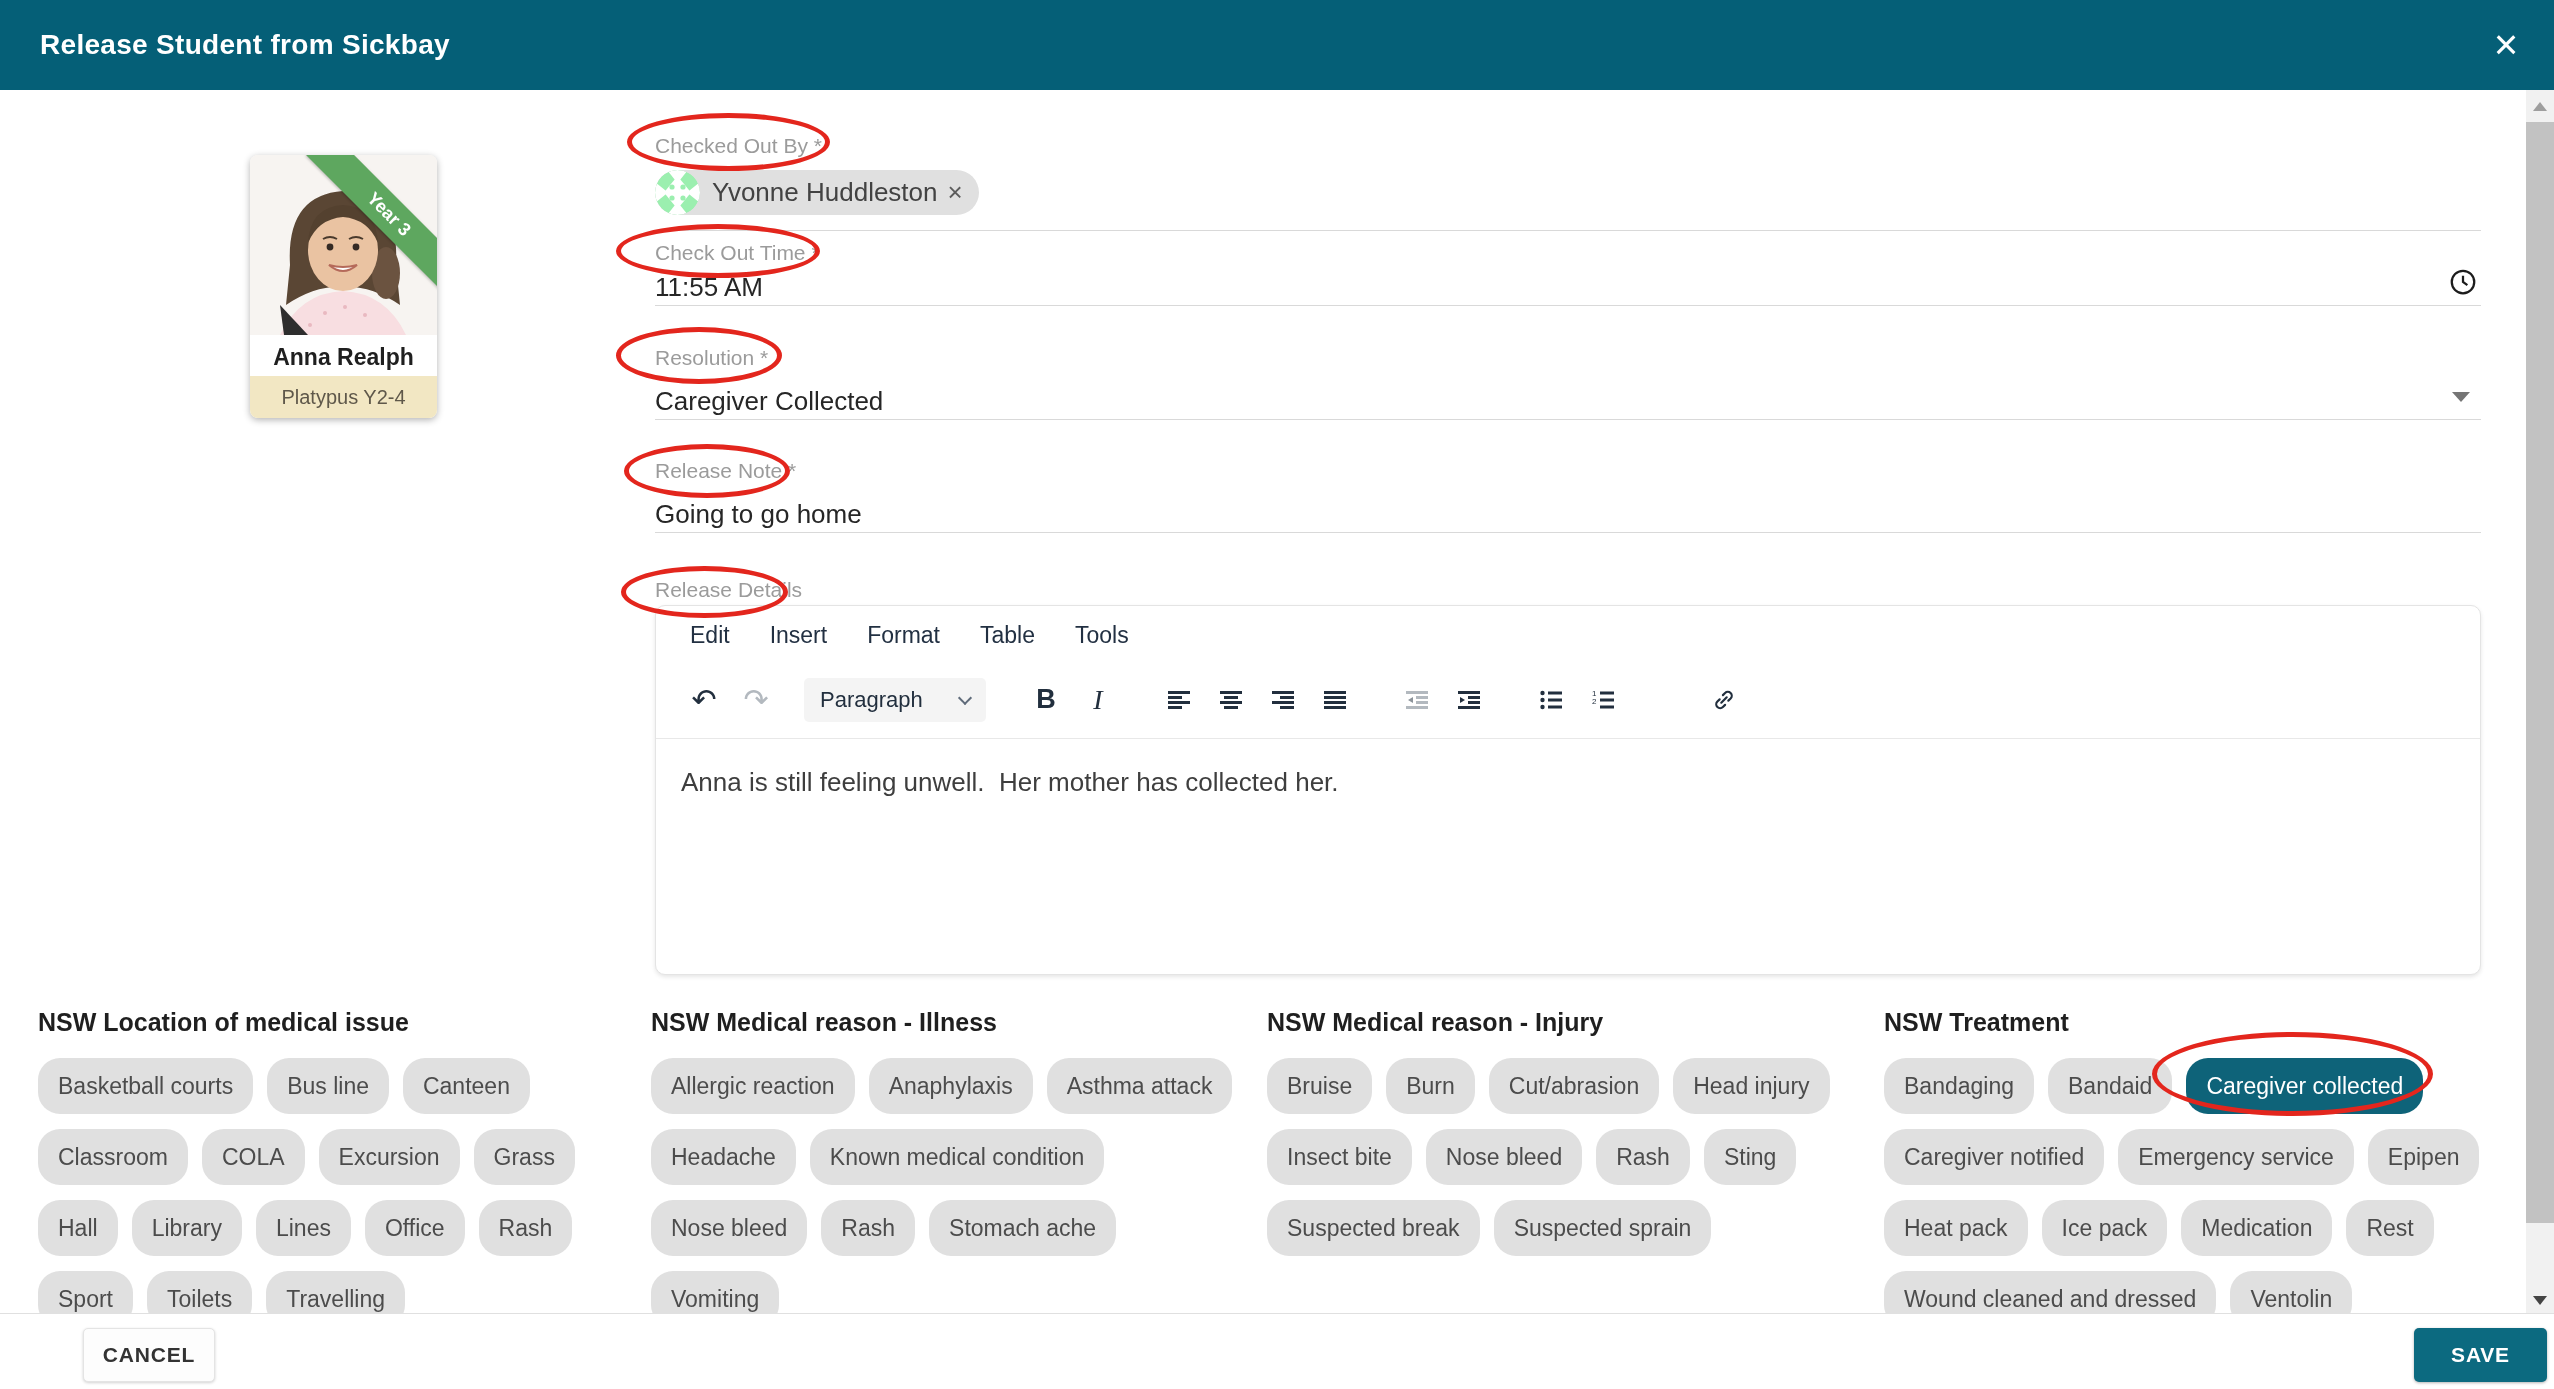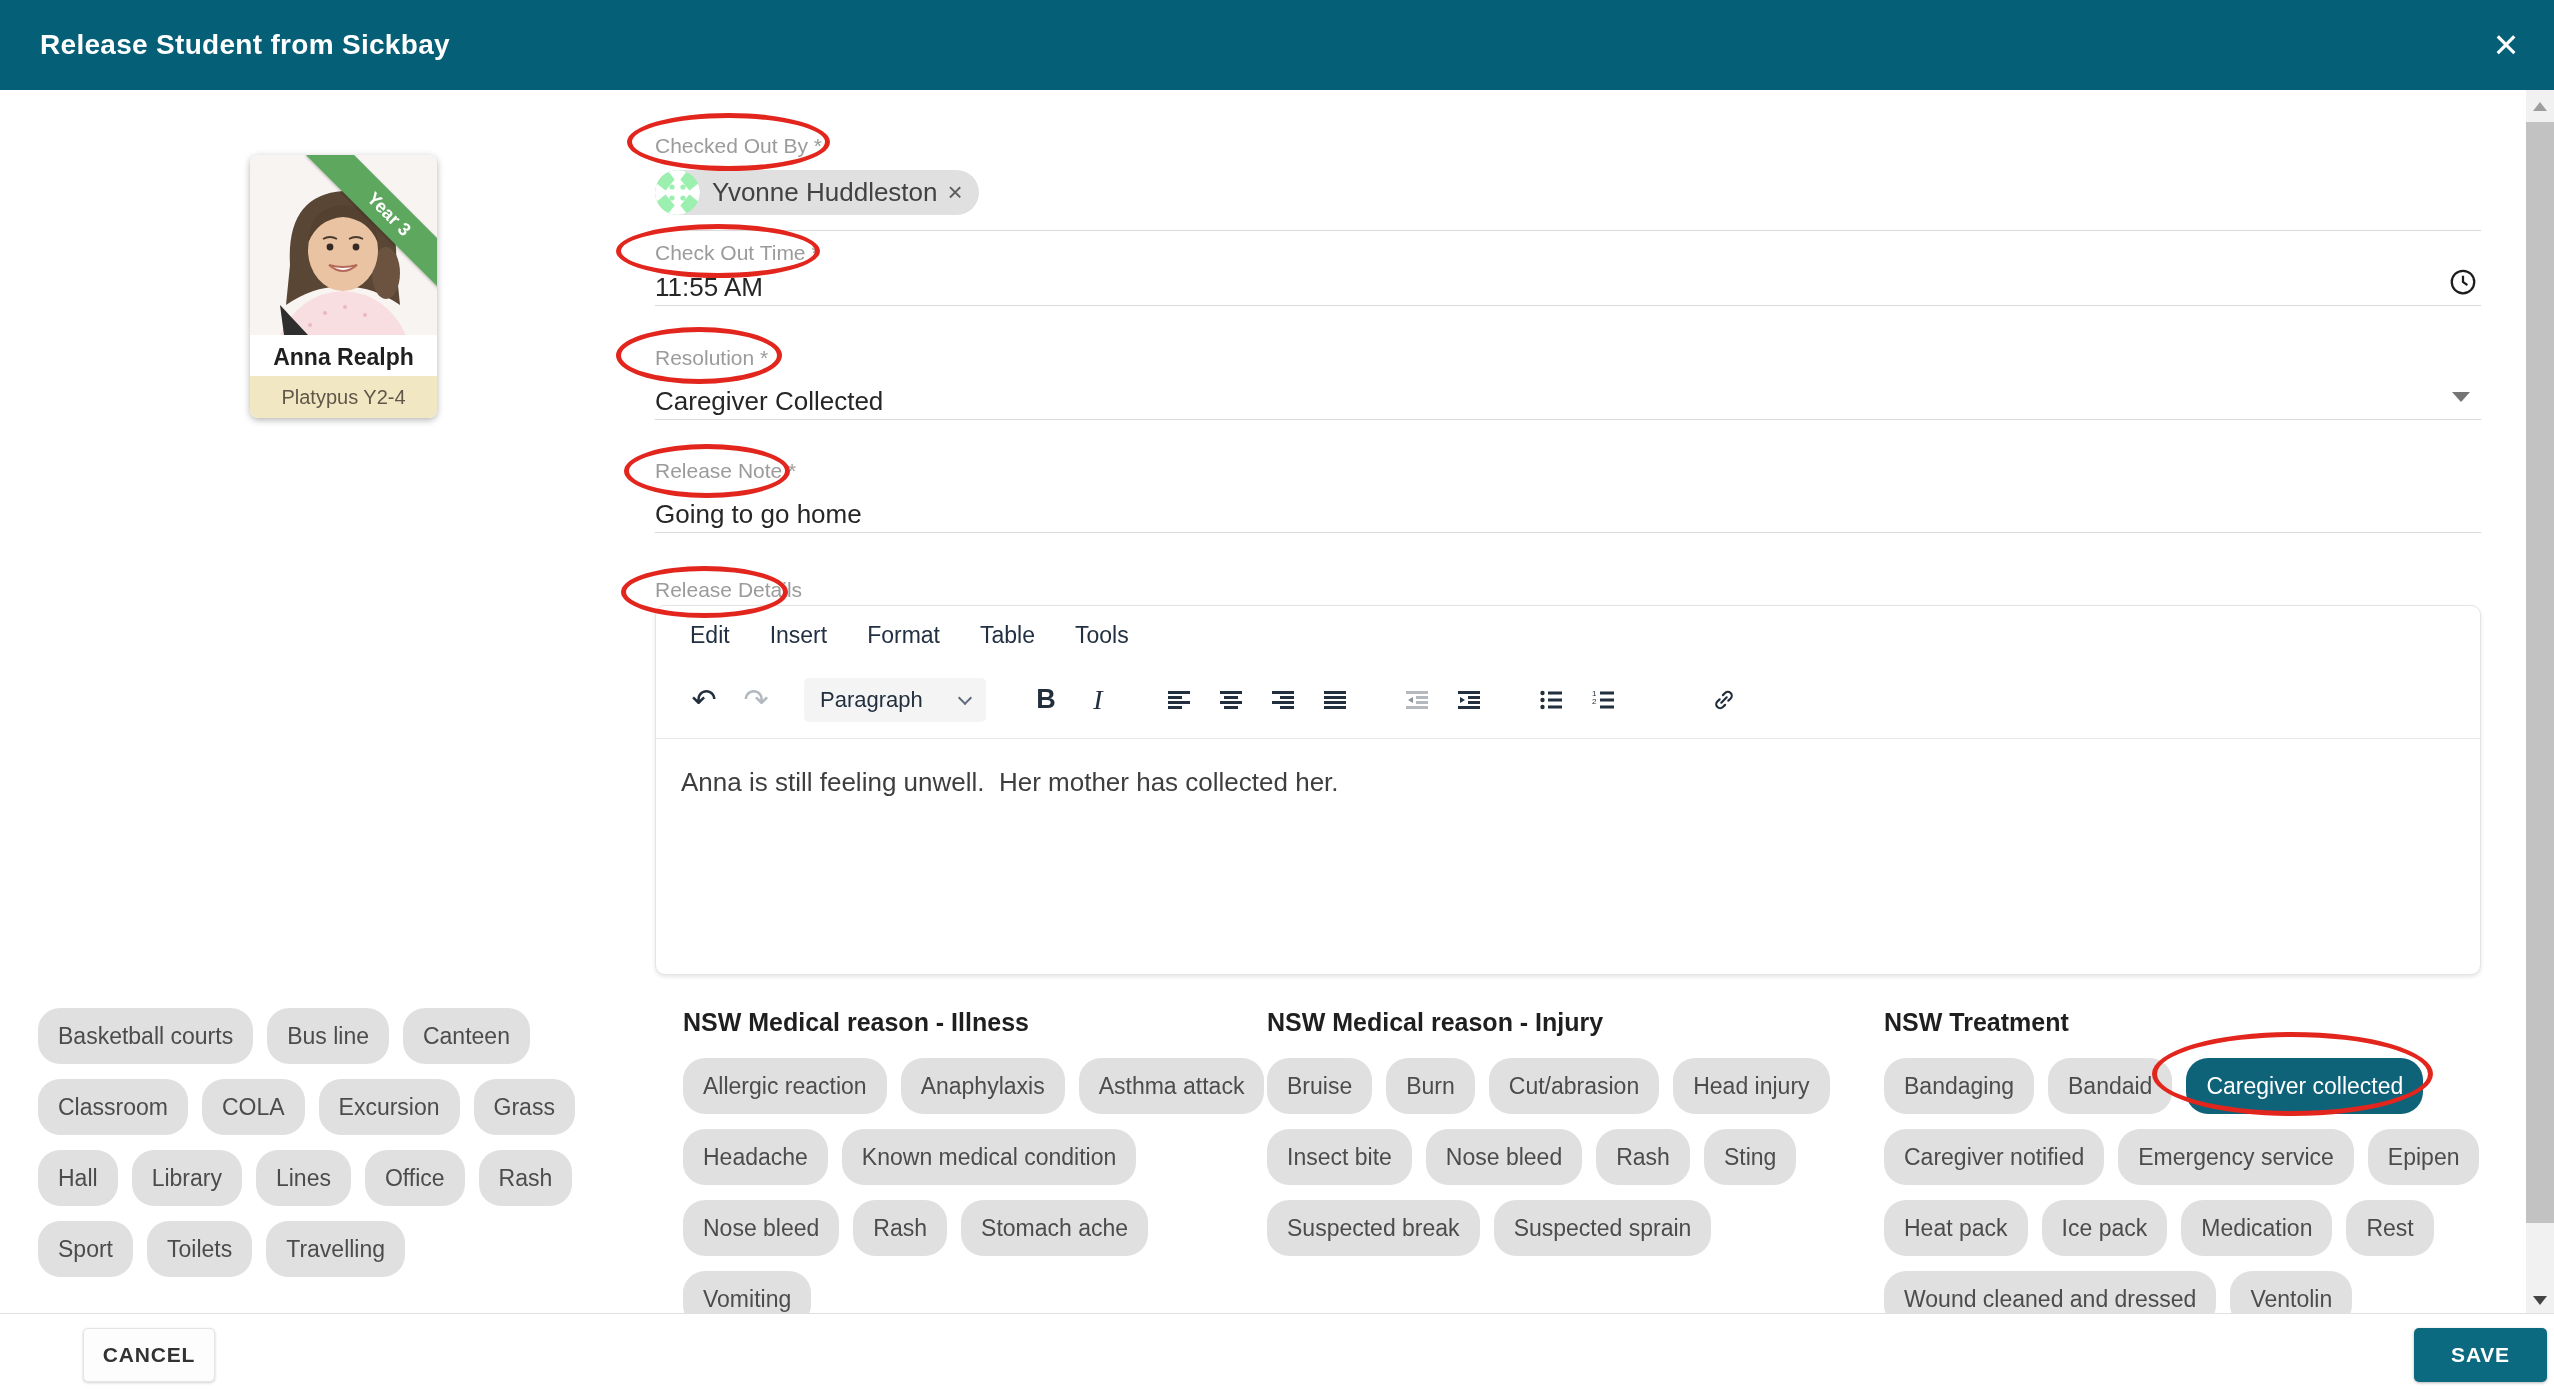--- a/index.html
+++ b/index.html
@@ -273,20 +273,21 @@
           <path d="M13 16.5 L11 18.5 a3.6 3.6 0 0 1 -5.1 -5.1 L8 11.4"></path>
         </svg>
       </div>
     </div>
     <div class="ed-divider"></div>
     <div class="ed-content">Anna is still feeling unwell.  Her mother has collected her.</div>
   </div>
 
   <div id="chip-sections">
       <div class="chip-col" style="left: 38px;">
+        <h3>NSW Location of medical issue</h3>
         <div class="chip-row">
           <div class="chip">Basketball courts</div>
           <div class="chip">Bus line</div>
           <div class="chip">Canteen</div>
         </div>
         <div class="chip-row">
           <div class="chip">Classroom</div>
           <div class="chip">COLA</div>
           <div class="chip">Excursion</div>
           <div class="chip">Grass</div>
@@ -297,21 +298,21 @@
           <div class="chip">Lines</div>
           <div class="chip">Office</div>
           <div class="chip">Rash</div>
         </div>
         <div class="chip-row">
           <div class="chip">Sport</div>
           <div class="chip">Toilets</div>
           <div class="chip">Travelling</div>
         </div>
       </div>
-      <div class="chip-col" style="left: 683px;">
+      <div class="chip-col" style="left: 651px;">
         <h3>NSW Medical reason - Illness</h3>
         <div class="chip-row">
           <div class="chip">Allergic reaction</div>
           <div class="chip">Anaphylaxis</div>
           <div class="chip">Asthma attack</div>
         </div>
         <div class="chip-row">
           <div class="chip">Headache</div>
           <div class="chip">Known medical condition</div>
         </div>

